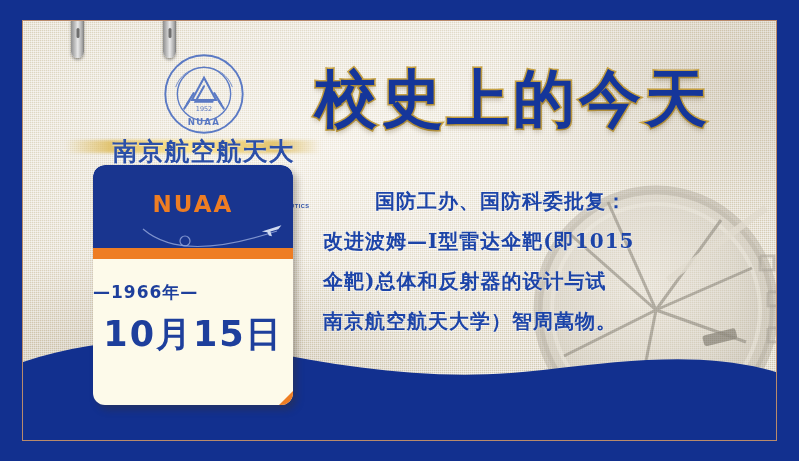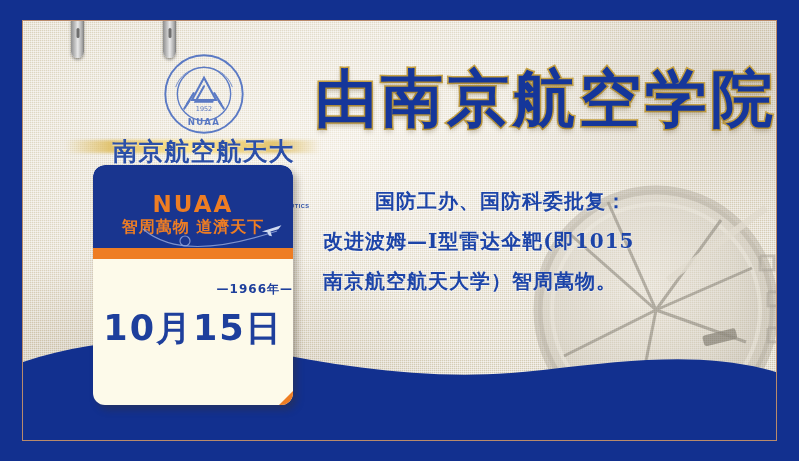--- a/index.html
+++ b/index.html
@@ -118,23 +118,23 @@
     text-align:center;
     font-family:"DejaVu Serif",serif;
     font-size:16px;font-weight:700;
     color:#ee7d23;letter-spacing:1px;
   }
   .plane{position:absolute;right:10px;top:57px;width:22px;height:16px;}
   .swoosh{position:absolute;left:48px;top:62px;width:140px;height:24px;}
   .cal-stripe{height:11px;background:#ee7d23;}
   .cal-body{position:relative;height:146px;}
   .cal-year{
-    text-align:right;margin-top:22px;
+    text-align:left;margin-top:22px;
     font-family:"DejaVu Sans",sans-serif;
-    font-size:12px;font-weight:700;color:#1e3f9c;letter-spacing:1px;
+    font-size:17px;font-weight:700;color:#1e3f9c;letter-spacing:1px;
   }
   .cal-date{
     text-align:center;margin-top:7px;
     font-family:"DejaVu Sans",sans-serif;
     font-size:35px;font-weight:700;color:#1e3f9c;letter-spacing:2px;
   }
   .fold{
     position:absolute;right:0;bottom:0;
     width:0;height:0;
     border-left:36px solid transparent;
@@ -231,26 +231,25 @@
         <text x="50" y="70" font-family="DejaVu Sans, sans-serif" font-size="7.5" fill="#5b7ac4" text-anchor="middle">1952</text>
         <text x="50" y="86" font-family="DejaVu Sans, sans-serif" font-size="10" font-weight="700" letter-spacing="1.6" fill="#5b7ac4" text-anchor="middle">NUAA</text>
         <g stroke="#5b7ac4" stroke-width="1.1" fill="none" opacity=".85">
           <path d="M17 42 a35 35 0 0 1 66 0"></path>
         </g>
       </svg>
       <div class="logo-cn">南京航空航天大學</div>
       <div class="logo-en">NANJING UNIVERSITY OF AERONAUTICS AND ASTRONAUTICS</div>
     </div>
 
-    <div class="headline">由南京航空学院</div>
+    <div class="headline">校史上的今天</div>
 
     <div class="cal">
       <div class="cal-head">
         <div class="cal-nuaa">NUAA</div>
-        <div class="cal-motto">智周萬物 道濟天下</div>
         <svg class="swoosh" viewBox="0 0 140 24">
           <path d="M2 2 C 30 26, 75 24, 136 4" fill="none" stroke="#8fa2d8" stroke-width="1.2" opacity=".85"></path>
           <circle cx="44" cy="14" r="5" fill="none" stroke="#8fa2d8" stroke-width="1.2" opacity=".85"></circle>
         </svg>
         <svg class="plane" viewBox="0 0 28 20">
           <path d="M1 12 L26 4 L22 9 L12 12 L14 18 L10 17 L8 13 Z" fill="#cfd9f0"></path>
         </svg>
       </div>
       <div class="cal-stripe"></div>
       <div class="cal-body">
@@ -258,17 +257,18 @@
         <div class="cal-date">10月15日</div>
         <div class="fold"></div>
       </div>
     </div>
     <div class="clip c1"></div>
     <div class="clip c2"></div>
 
     <div class="bodytext">
       <span class="ln indent">国防工办、国防科委批复：</span>
       <span class="ln">改进波姆—I型雷达伞靶(即1015</span>
+      <span class="ln">伞靶)总体和反射器的设计与试</span>
       <span class="ln">南京航空航天大学）智周萬物。</span>
     </div>
 
   </div>
 </div>
 
 </body></html>

